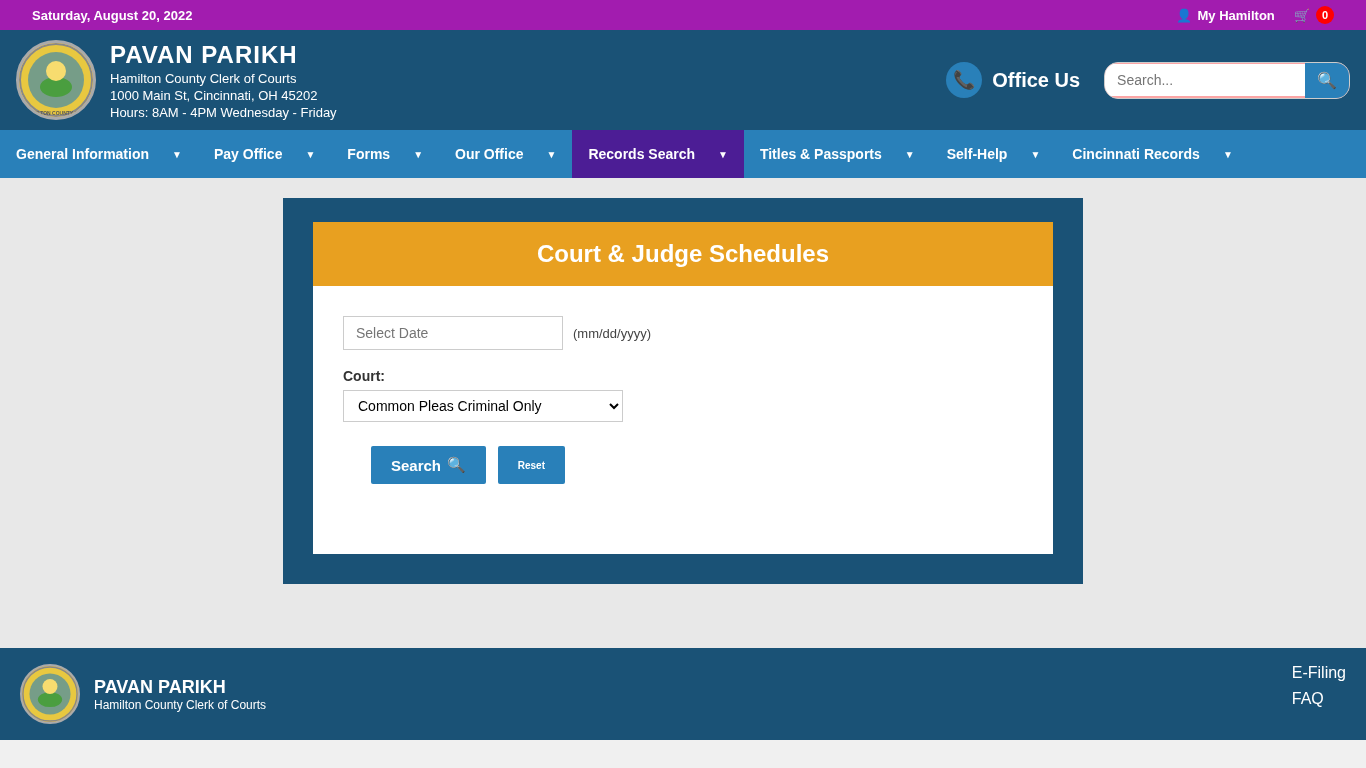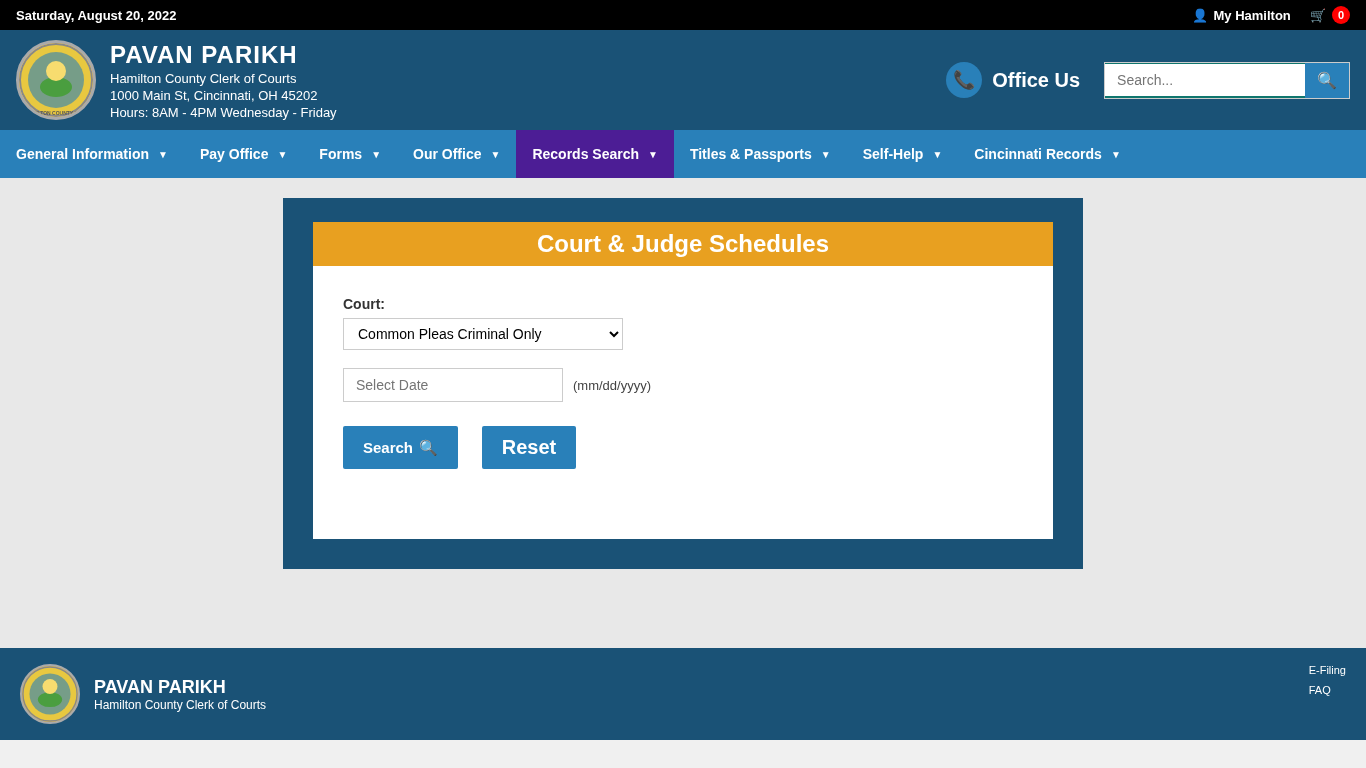--- a/index.html
+++ b/index.html
@@ -1,25 +1,25 @@
 <!DOCTYPE html>
 <html><head>
   <meta charset="utf-8">
   <style>
     * { margin: 0; padding: 0; box-sizing: border-box; }
     body { font-family: Arial, sans-serif; font-size: 14px; background: #f0f0f0; }
 
     
     .top-bar {
-      background: #000000;
+      background: #a21caf;
       color: #fff;
       display: flex;
       justify-content: space-between;
       align-items: center;
-      padding: 6px 16px;
+      padding: 6px 32px;
       font-size: 13px;
       font-weight: bold;
     }
     .top-bar-right {
       display: flex;
       align-items: center;
       gap: 20px;
     }
     .portfolio-link, .cart-link {
       color: #fff;
@@ -103,23 +103,23 @@
       background: #2980b9;
       border-radius: 50%;
       display: flex;
       align-items: center;
       justify-content: center;
       font-size: 18px;
     }
     .search-bar {
       display: flex;
       align-items: center;
-      background: #0f766e;
+      background: #fca5a5;
       border: 1px solid #ccc;
-      border-radius: 0;
+      border-radius: 14px;
       overflow: hidden;
     }
     .search-bar input {
       border: none;
       outline: none;
       padding: 8px 12px;
       font-size: 14px;
       width: 200px;
     }
     .search-bar button {
@@ -135,21 +135,21 @@
     .nav {
       background: #2980b9;
       display: flex;
       align-items: stretch;
     }
     .nav-item {
       color: #fff;
       padding: 0 16px;
       display: flex;
       align-items: center;
-      gap: 7px;
+      gap: 21px;
       font-size: 14px;
       font-weight: bold;
       cursor: pointer;
       white-space: nowrap;
       height: 48px;
       text-decoration: none;
       transition: background 0.2s;
     }
     .nav-item.active {
       background: #4c1d95;
@@ -170,21 +170,21 @@
       max-width: 800px;
       margin: 0 auto;
       padding-bottom: 30px;
     }
     .card-title-bar {
       background: #e8a020;
       color: #fff;
       font-size: 24px;
       font-weight: bold;
       text-align: center;
-      padding: 8px;
+      padding: 18px;
       margin: 0 30px;
     }
     .card-body {
       background: #fff;
       margin: 0 30px;
       padding: 30px 30px 40px 30px;
     }
     .form-group {
       margin-bottom: 18px;
     }
@@ -214,42 +214,43 @@
       border: 1px solid #ccc;
       padding: 6px 10px;
       font-size: 14px;
       width: 280px;
       background: #fff;
       cursor: pointer;
       appearance: auto;
     }
     .btn-row {
       display: flex;
-      gap: 24px;
+      gap: 12px;
       margin-top: 24px;
+      margin-left: 28px;
     }
     .btn-search {
       background: #2980b9;
       color: #fff;
       border: none;
       padding: 10px 20px;
       font-size: 15px;
       font-weight: bold;
       cursor: pointer;
       display: flex;
       align-items: center;
       gap: 6px;
       border-radius: 2px;
     }
     .btn-reset {
       background: #2980b9;
       color: #fff;
       border: none;
       padding: 10px 20px;
-      font-size: 20px;
+      font-size: 10px;
       font-weight: bold;
       cursor: pointer;
       border-radius: 2px;
     }
 
     
     .footer {
       background: #1a5276;
       display: flex;
       align-items: flex-start;
@@ -284,21 +285,21 @@
       font-size: 12px;
     }
     .footer-right {
       display: flex;
       flex-direction: column;
       gap: 8px;
     }
     .footer-link {
       color: #fff;
       text-decoration: none;
-      font-size: 11px;
+      font-size: 16px;
     }
   </style>
 </head>
 <body>
 
 <div class="top-bar">
   <span>Saturday, August 20, 2022</span>
   <div class="top-bar-right">
     <a class="portfolio-link">
       <span>👤</span>
@@ -374,34 +375,34 @@
     <span>Cincinnati Records</span>
     <span class="nav-arrow">▼</span>
   </a>
 </nav>
 
 <div class="main-content">
   <div class="content-card">
     <div style="height:24px; background:#1a5276;"></div>
     <div class="card-title-bar">Court &amp; Judge Schedules</div>
     <div class="card-body">
+      <div class="form-group date-row">
+        <input type="text" class="date-input" placeholder="Select Date" style="">
+        <span class="date-format">(mm/dd/yyyy)</span>
+      </div>
       <div class="form-group">
         <div class="court-label">Court:</div>
         <select class="court-select">
           <option>Common Pleas Criminal Only</option>
           <option>Common Pleas Civil</option>
           <option>Municipal Court</option>
           <option>Domestic Relations</option>
           <option>Probate Court</option>
         </select>
       </div>
-      <div class="form-group date-row">
-        <input type="text" class="date-input" placeholder="Select Date" style="">
-        <span class="date-format">(mm/dd/yyyy)</span>
-      </div>
       <div class="btn-row">
         <button class="btn-search">
           <span>Search</span>
           <span>🔍</span>
         </button>
         <button class="btn-reset">
           <span>Reset</span>
         </button>
       </div>
     </div>

